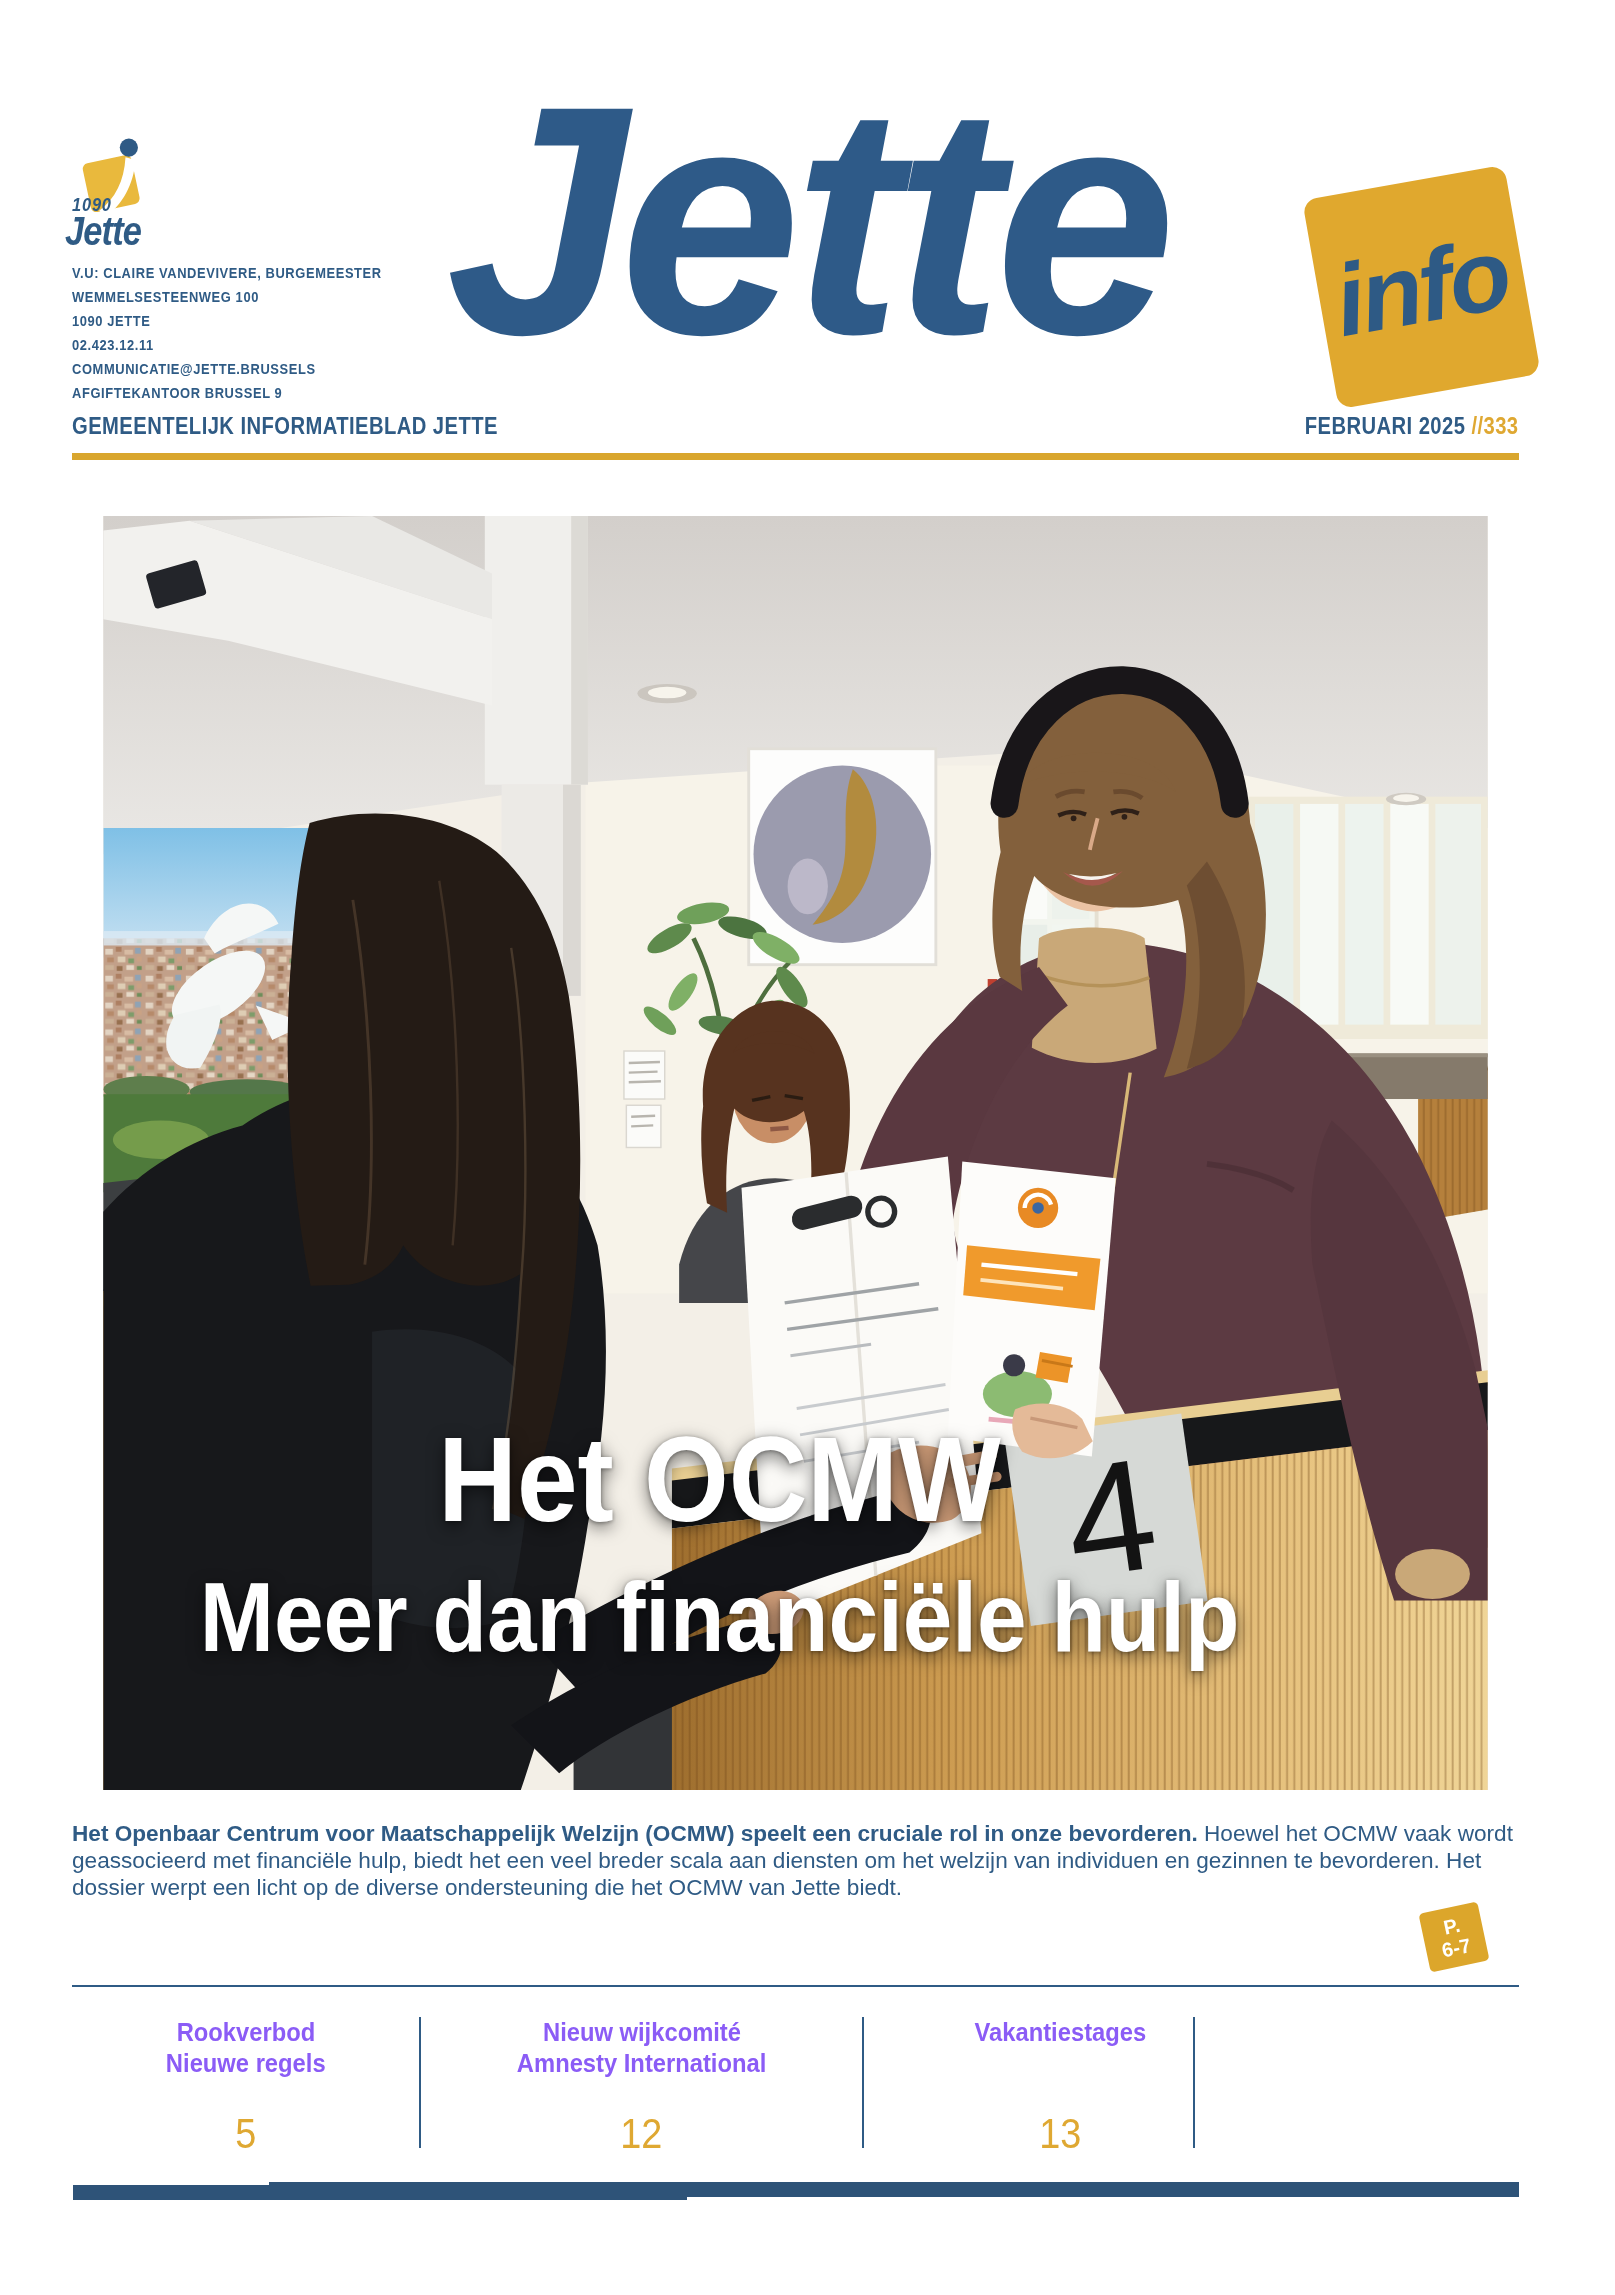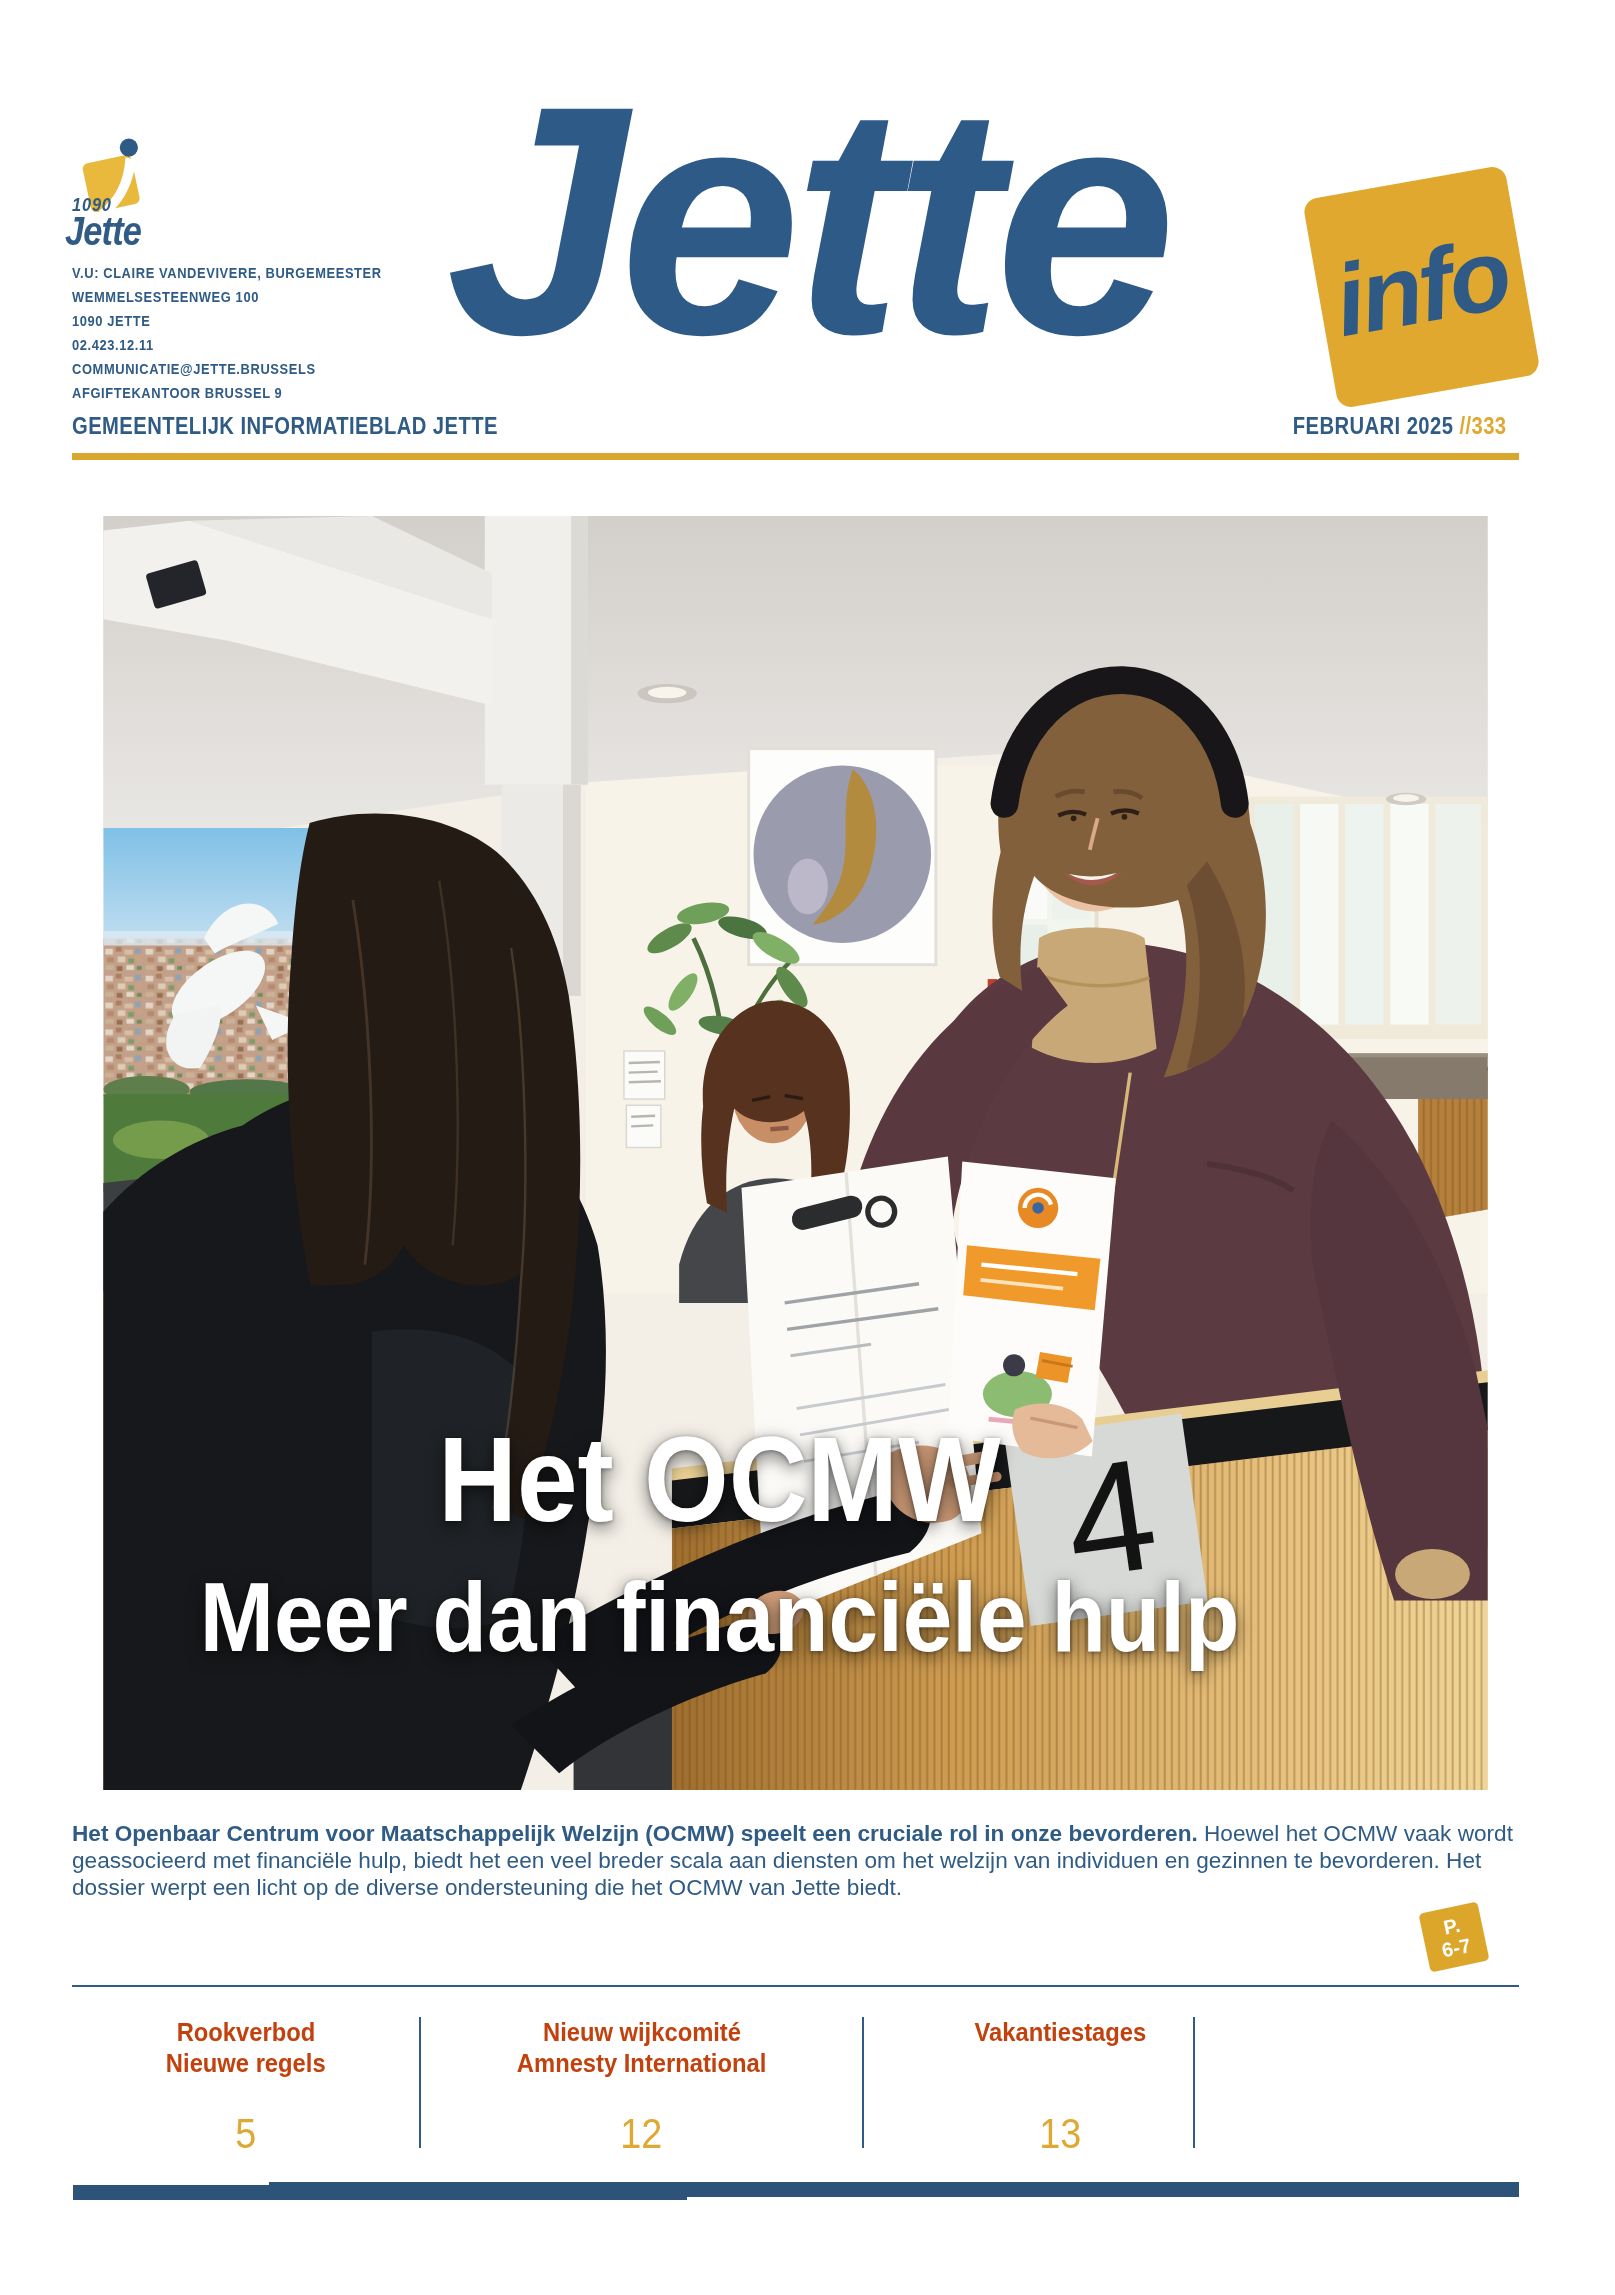--- a/index.html
+++ b/index.html
@@ -16,41 +16,41 @@
   .logo-postcode{left:72px;top:194px;font-size:19px;font-style:italic;font-weight:700;color:#2F5B85;letter-spacing:1px;}
   .logo-name{left:65px;top:209px;font-size:40px;font-style:italic;font-weight:700;color:#2F5B85;letter-spacing:-1px;}
   .publisher{left:72px;top:261px;font-size:15px;font-weight:700;color:#2F5B85;letter-spacing:0.7px;line-height:24px;}
   .wordmark{left:446px;top:57px;font-size:326px;line-height:326px;font-style:italic;font-weight:700;
             color:#2E5A88;letter-spacing:-7.7px;}
   .info-badge{left:1319px;top:181px;width:205px;height:212px;background:#E0A82E;border-radius:14.4px;
               transform:rotate(-10deg);display:flex;align-items:center;justify-content:center;}
   .info-badge span{font-size:101px;font-style:italic;font-weight:700;color:#2E5A85;letter-spacing:-2.9px;}
   .strip{top:413px;font-size:23.5px;font-weight:700;color:#2F5B85;letter-spacing:0.5px;}
   .strip-left{left:72px;}
-  .strip-right{right:108px;text-align:center;}
+  .strip-right{right:96px;text-align:center;}
   .gold-rule{left:72px;top:453px;width:1447px;height:6.7px;background:#D9A62E;}
 
   
   .headline{left:103px;top:1417px;width:1161px;text-align:center;color:#FFFFFF;
             text-shadow:0 4.8px 18px rgba(0,0,0,.55),0 1.4px 4.8px rgba(0,0,0,.4);padding-left:36px;}
   .headline .l1{font-size:121px;line-height:124px;font-weight:800;}
   .headline .l2{font-size:99px;line-height:102px;font-weight:800;margin-top:25px;}
 
   
   .intro{left:72px;top:1820px;width:1450px;font-size:22.6px;line-height:27px;color:#2F5B85;}
   .intro b{font-weight:700;}
   .page-badge{left:1424px;top:1907px;width:60px;height:60px;background:#DCA62B;border-radius:4.8px;
               transform:rotate(-12deg);display:flex;flex-direction:column;align-items:center;justify-content:center;
               color:#fff;font-weight:700;font-size:20px;line-height:22px;}
   .thin-rule{left:72px;top:1985px;width:1447px;height:2.4px;background:#2F5B85;}
 
   
   .footer{left:72px;top:2010px;width:1447px;height:144px;}
   .fcol{position:absolute;top:0;height:144px;text-align:center;}
-  .fcol .t{font-size:26.4px;line-height:31px;font-weight:700;color:#c2410c;margin-top:6.7px;text-decoration:underline;}
+  .fcol .t{font-size:26.4px;line-height:31px;font-weight:700;color:#8b5cf6;margin-top:6.7px;text-decoration:underline;}
   .fcol .n{position:absolute;left:0;right:0;top:100px;font-size:42px;font-weight:400;color:#DFA832;}
   .fdiv{position:absolute;top:6.7px;width:1.9px;height:131px;background:#2F5B85;}
   .band{background:#2E5378;height:15px;}
 </style>
 </head>
 <body>
 
 <div class="page">
 
   <svg class="abs" style="left:81px;top:135px" width="67" height="84" viewBox="0 0 140 175">

